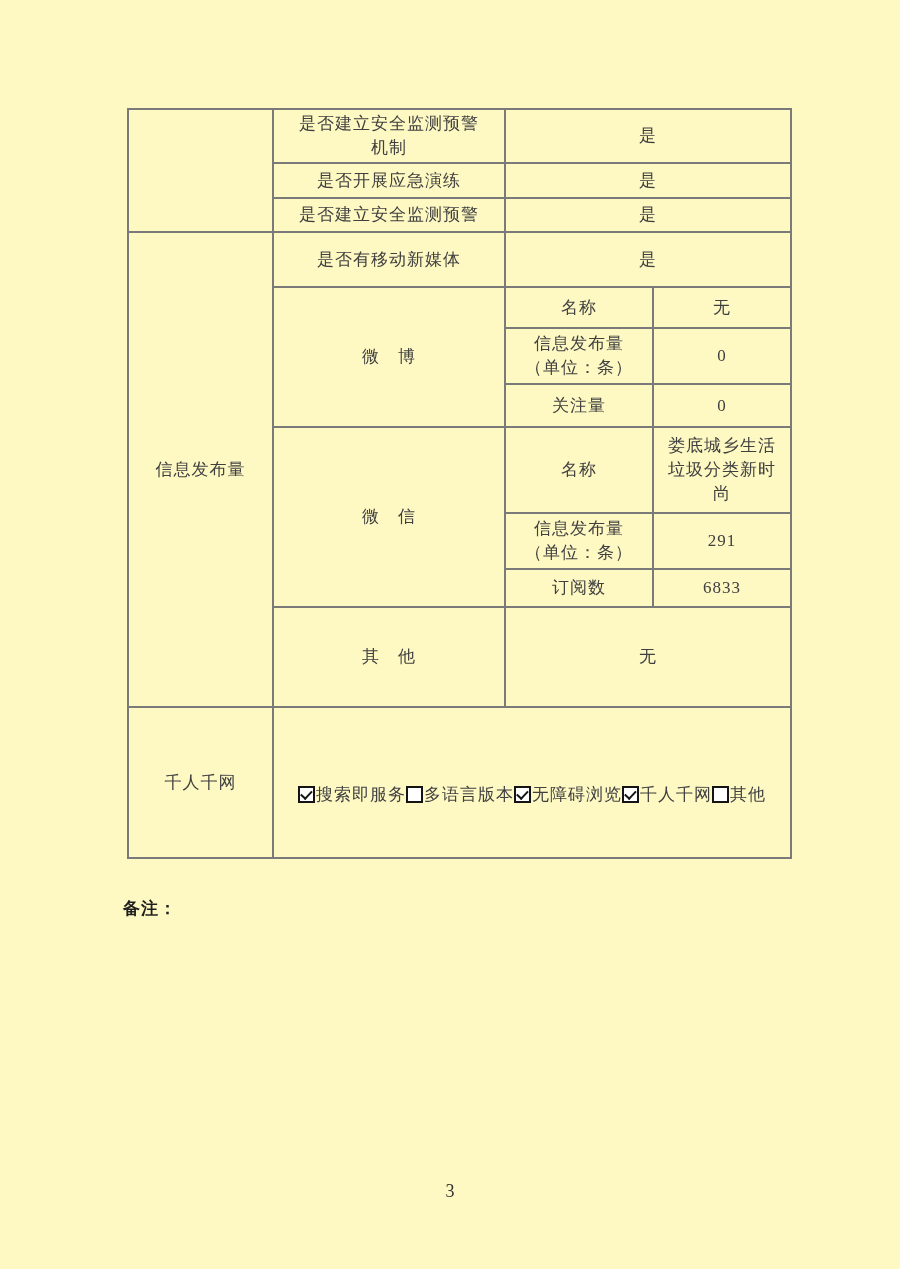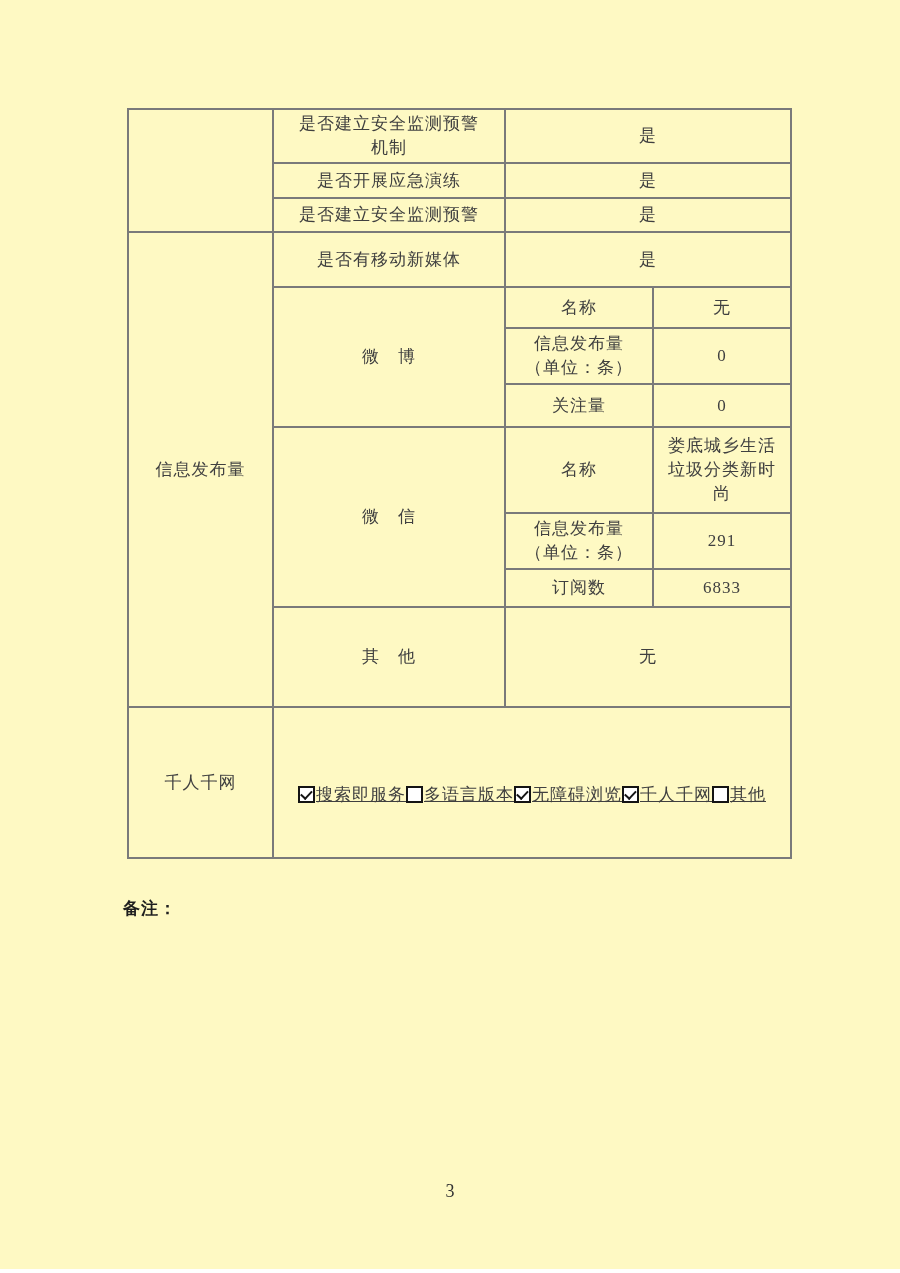--- a/index.html
+++ b/index.html
@@ -55,21 +55,21 @@
     position: absolute;
     left: 3px;
     top: 0px;
     width: 4.5px;
     height: 9px;
     border: solid #141414;
     border-width: 0 2.5px 2.5px 0;
     transform: rotate(43deg);
   }
   .cb-item { display: inline-block; }
-  .cb-label { letter-spacing: 1px; text-decoration: underline; }
+  .cb-label { letter-spacing: 1px; }
   .note {
     position: absolute;
     left: 123px;
     top: 897px;
     font-size: 17px;
     font-weight: bold;
     color: #1f1f1f;
     letter-spacing: 1px;
     font-family: Liberation Serif, serif;
   }

